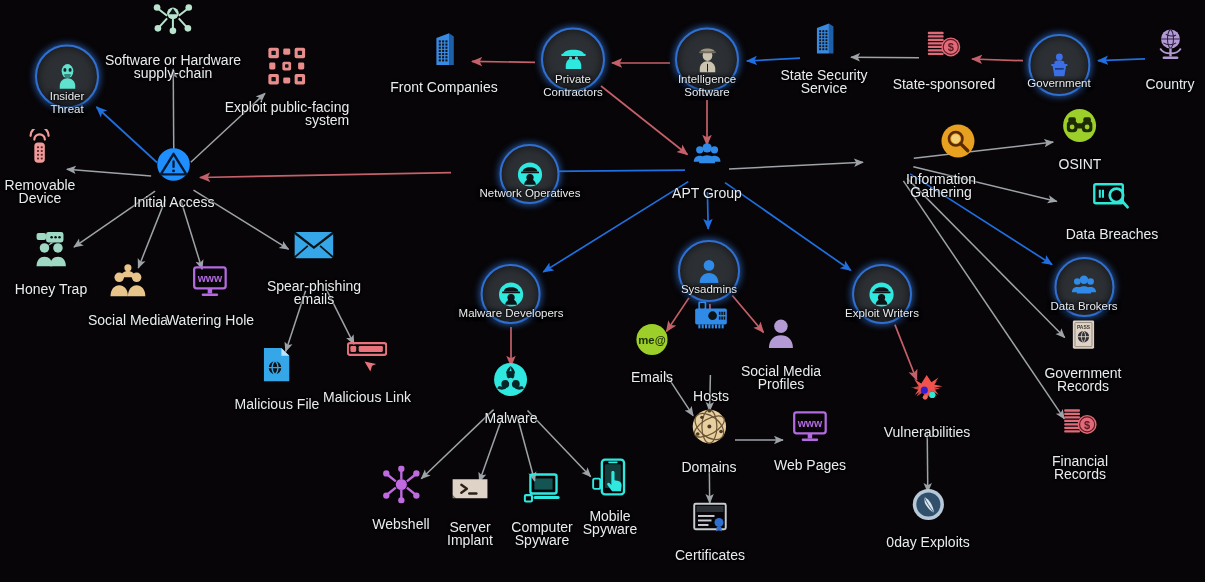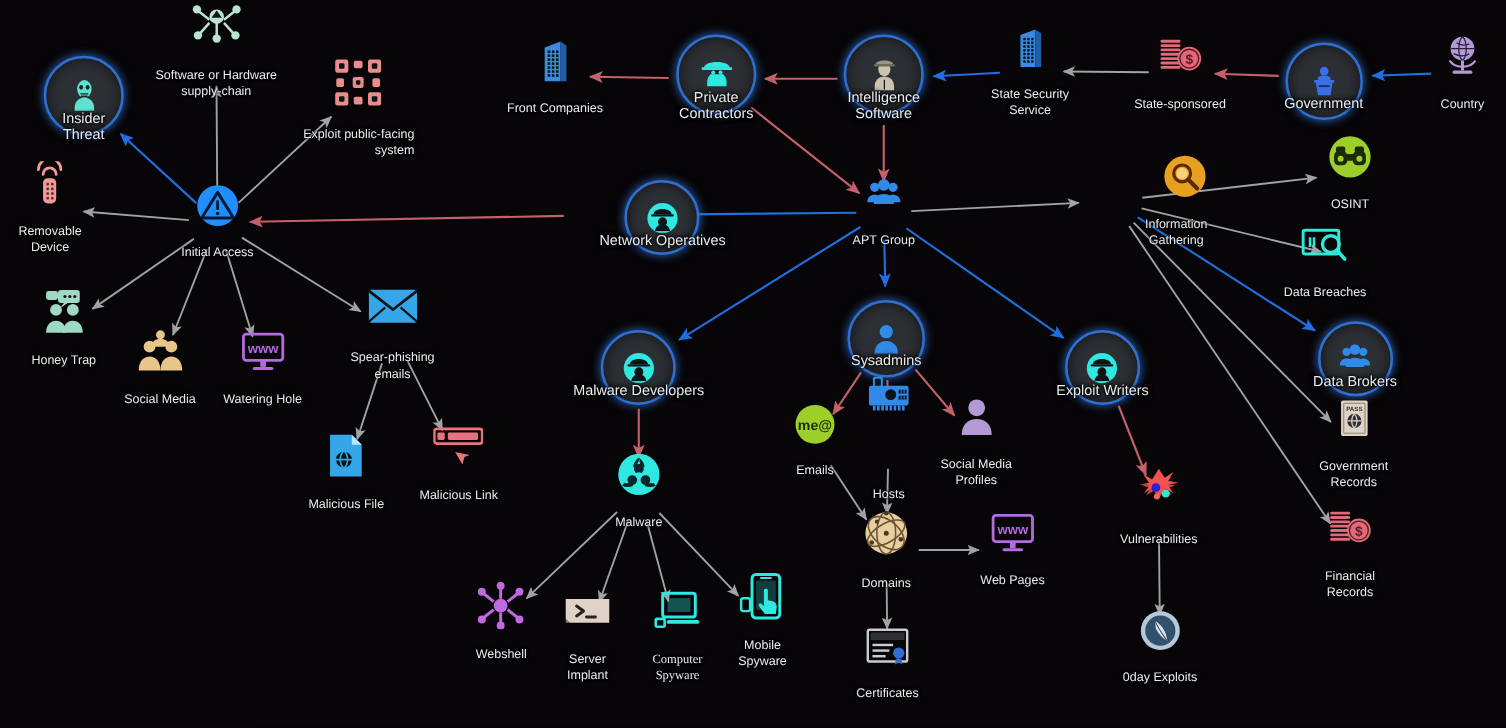--- a/index.html
+++ b/index.html
@@ -22,21 +22,21 @@
     display:flex;flex-direction:column;align-items:center;
     text-align:center;
     cursor:default;
   }
   .node .ico{
     display:flex;align-items:center;justify-content:center;
     line-height:0;
   }
   .node .lbl{
     color:#e9ecef;
-    font-size:10px;
+    font-size:14px;
     line-height:13px;
     margin-top:14px;
     white-space:pre-line;
     text-shadow:0 0 3px #000,0 0 2px #000;
   }
 
   
   .hub .ring{
     position:relative;
     border-radius:50%;
@@ -393,21 +393,21 @@
               <rect x="29" y="13" width="10" height="7" rx="2.5"></rect>
             </g>
             <g fill="#9ccf2a">
               <circle cx="14" cy="26" r="3.2"></circle>
               <circle cx="34" cy="26" r="3.2"></circle>
             </g>
           </svg>
         </div>
         <div class="lbl">OSINT</div>
       </div>
-      <div class="node flat" style="left: 1060px; top: 208px;">
+      <div class="node flat" style="left: 1112px; top: 208px;">
         <div class="ico">
           <svg width="38" height="38" viewBox="0 0 48 48" xmlns="http://www.w3.org/2000/svg">
             <rect x="2" y="11" width="36" height="24" rx="2" fill="none" stroke="#2fe8d8" stroke-width="3"></rect>
             <path d="M9 18v10M13 18v10" stroke="#2fe8d8" stroke-width="2.6"></path>
             <circle cx="30" cy="25" r="8.5" fill="none" stroke="#2fe8d8" stroke-width="3.4"></circle>
             <path d="M36 31l8 9" stroke="#2fe8d8" stroke-width="3.6" stroke-linecap="round"></path>
           </svg>
         </div>
         <div class="lbl">Data Breaches</div>
       </div>
@@ -725,21 +725,21 @@
           <svg width="38" height="38" viewBox="0 0 48 48" xmlns="http://www.w3.org/2000/svg">
             <path d="M2 13h44v24H6l-4-4z" fill="#ded3c6"></path>
             <path d="M2 33l4 4H2z" fill="#8c7f6d"></path>
             <path d="M13 20l7 5-7 5" fill="none" stroke="#2b2118" stroke-width="3" stroke-linecap="round" stroke-linejoin="round"></path>
             <path d="M23 31h9" stroke="#2b2118" stroke-width="3" stroke-linecap="round"></path>
           </svg>
         </div>
         <div class="lbl">Server
 Implant</div>
       </div>
-      <div class="node flat" style="left: 542px; top: 508px; font-family: Liberation Serif, serif;">
+      <div class="node flat" style="left: 542px; top: 508px;">
         <div class="ico">
           <svg width="38" height="38" viewBox="0 0 48 48" xmlns="http://www.w3.org/2000/svg">
             <rect x="9" y="7" width="33" height="24" rx="2.5" fill="none" stroke="#2fe8e0" stroke-width="3"></rect>
             <rect x="14" y="12" width="23" height="14" fill="#2fe8e0" opacity=".35"></rect>
             <rect x="13" y="34" width="33" height="4" rx="2" fill="#2fe8e0"></rect>
             <rect x="2" y="33" width="9" height="8" rx="1.5" fill="none" stroke="#2fe8e0" stroke-width="2.6"></rect>
           </svg>
         </div>
         <div class="lbl">Computer
 Spyware</div>

